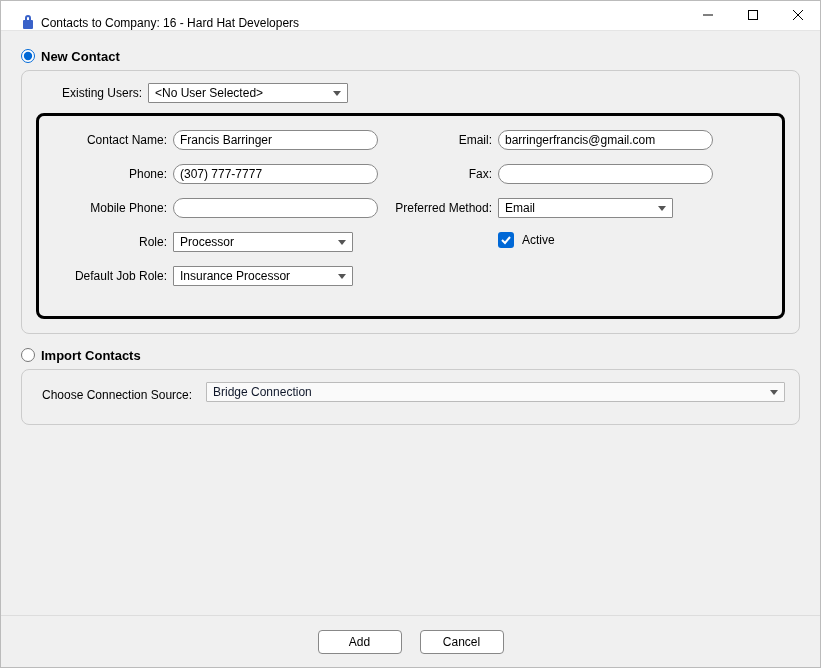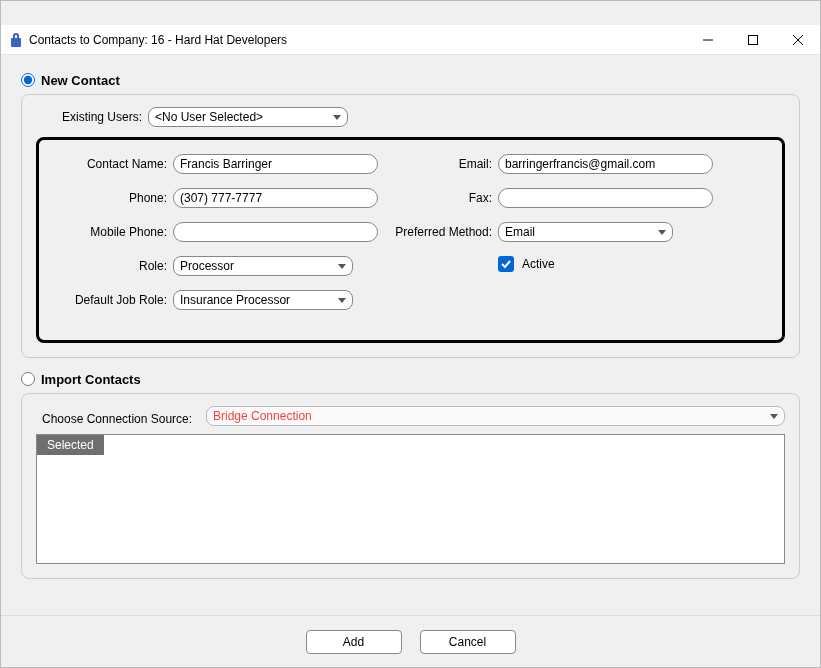--- a/index.html
+++ b/index.html
@@ -17,24 +17,23 @@
   height: 668px;
   background: #f0f0f0;
   border: 1px solid #bbb;
   display: flex;
   flex-direction: column;
 }
 .titlebar {
   height: 30px;
   background: #fff;
   display: flex;
-  align-items: center;
-  padding-left: 8px;
+  align-items: flex-end;
+  padding-left: 20px;
   border-bottom: 1px solid #e5e5e5;
-  margin-top: 24px;
 }
 .titlebar .icon-wrap {
   width: 14px;
   height: 16px;
   margin-right: 6px;
   display: inline-flex;
 }
 .titlebar .title {
   font-size: 12px;
   color: #000;
@@ -112,36 +111,36 @@
   border: 1px solid #888;
   border-radius: 10px;
   background: #fff;
   padding: 4px 6px;
   font-size: 12px;
   font-family: inherit;
 }
 .select {
   height: 20px;
   border: 1px solid #888;
-  border-radius: 8px;
+  border-radius: 1px;
   background: #fff;
   padding: 0 20px 0 6px;
   font-size: 12px;
   line-height: 18px;
   position: relative;
 }
 .select::after {
   content: "";
   position: absolute;
   right: 6px; top: 7px;
   border-left: 4px solid transparent;
   border-right: 4px solid transparent;
   border-top: 5px solid #555;
 }
-.select.disabled { color: #ef4444; border-color: #bbb; background: #fafafa; }
+.select.disabled { color: #0f172a; border-color: #bbb; background: #fafafa; }
 .spacer-row { height: 10px; }
 .chk-row { display: flex; align-items: center; margin-left: 105px; }
 .chkbox {
   width: 16px; height: 16px;
   border-radius: 3px;
   background: #0068d6;
   margin-right: 8px;
   display: flex; align-items: center; justify-content: center;
 }
 .chkbox svg { width: 12px; height: 12px; }
@@ -171,21 +170,21 @@
 }
 .footer {
   height: 52px;
   border-top: 1px solid #ddd;
   display: flex;
   align-items: center;
   justify-content: center;
   gap: 18px;
 }
 .btn {
-  width: 96px;
+  width: 84px;
   height: 24px;
   border: 1px solid #888;
   border-radius: 4px;
   background: #fff;
   font-size: 12px;
   display: flex; align-items: center; justify-content: center;
 }
 </style>
 </head>
 <body>
@@ -291,23 +290,20 @@
     <div class="radio-row">
       <input type="radio" style="">
       <label>Import Contacts</label>
     </div>
 
     <div class="group import-group">
       <div class="import-row1">
         <span class="lbl">Choose Connection Source:</span>
         <div class="select disabled">Bridge Connection</div>
       </div>
-      <div class="gridbox">
-        <div class="grid-header">Selected</div>
-      </div>
     </div>
 
   </div>
 
   <div class="footer">
     <div class="btn">Add</div>
     <div class="btn">Cancel</div>
   </div>
 
 </div>

